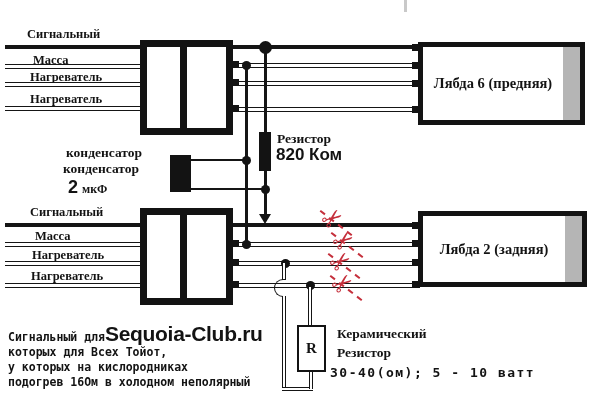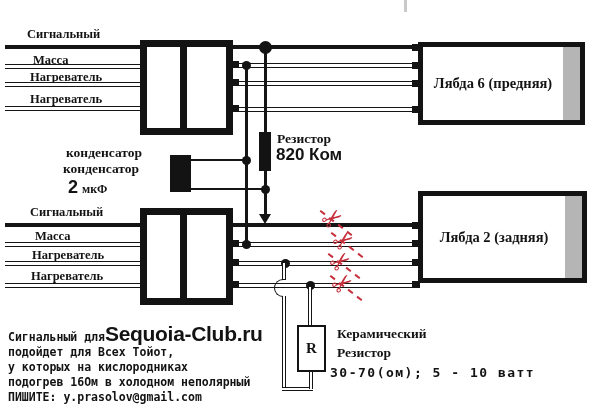--- a/index.html
+++ b/index.html
@@ -140,23 +140,23 @@
   <div class="hop" style="left:274px;top:279px;"></div>
   <div class="dvline" style="left:282px;top:296px;height:93px;"></div>
   <div class="dhline" style="left:282px;top:387px;width:31px;"></div>
   <div class="dvline" style="left:309px;top:372px;height:17px;"></div>
   <div class="dvline" style="left:308px;top:287px;height:38px;"></div>
   <div class="rbox" style="left:297px;top:325px;width:29px;height:47px;">
     <span>R</span>
   </div>
   <div class="serifb" style="left:337px;top:326px;">Керамический</div>
   <div class="serifb" style="left:337px;top:345px;">Резистор</div>
-  <div class="mono2" style="left:330px;top:365px;">30-70(ом); 5 - 10 ватт</div>
+  <div class="mono2" style="left:330px;top:365px;">30-40(ом); 5 - 10 ватт</div>
 
-  <div class="lambda" style="left:418px;top:191px;width:169px;height:92px;">
+  <div class="lambda" style="left:418px;top:211px;width:169px;height:76px;">
     <div class="strip"></div>
     <div class="name">Лябда 2 (задняя)</div>
   </div>
   <div class="stub" style="left:412px;top:222px;"></div>
   <div class="stub" style="left:412px;top:240px;"></div>
   <div class="stub" style="left:412px;top:259px;"></div>
   <div class="stub" style="left:412px;top:281px;"></div>
 
   <div class="cut" style="left:314px;top:201px;">
     <span class="dash"></span>
@@ -172,18 +172,17 @@
   </div>
   <div class="cut" style="left:324px;top:266px;">
     <span class="dash"></span>
     <span class="sc">✂</span>
   </div>
 
   <div class="footer-line1">
     <span class="pre">Сигнальный для </span>
     <span class="brand">Sequoia-Club.ru</span>
   </div>
-  <div class="mono" style="left:8px;top:345px;">подойдет для Всех Тойот,</div>
+  <div class="mono" style="left:8px;top:345px;">которых для Всех Тойот,</div>
   <div class="mono" style="left:8px;top:360px;">у которых на кислородниках</div>
   <div class="mono" style="left:8px;top:375px;">подогрев 16Ом в холодном неполярный</div>
-  <div class="mono" style="left:8px;top:390px;">ПИШИТЕ: y.prasolov@gmail.com</div>
 
 </div>
 
 </body></html>

